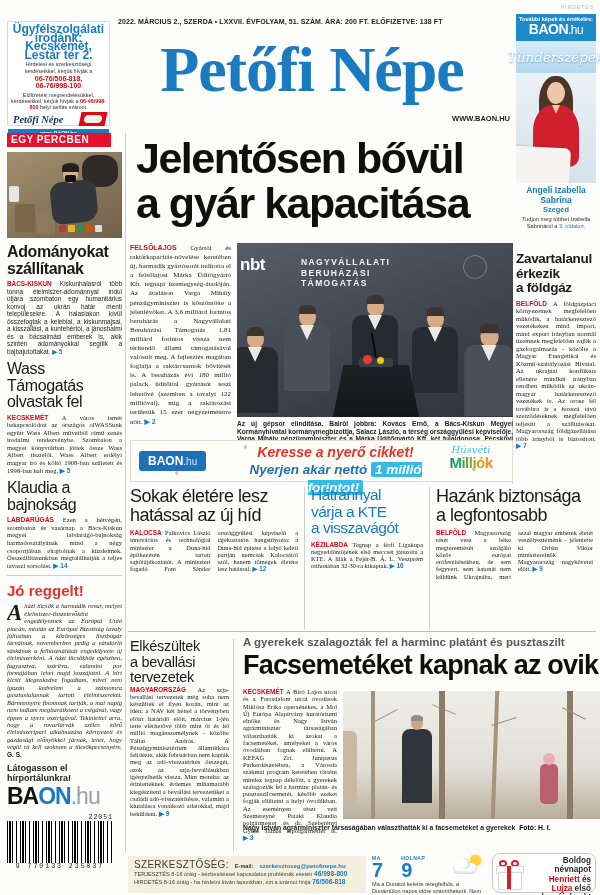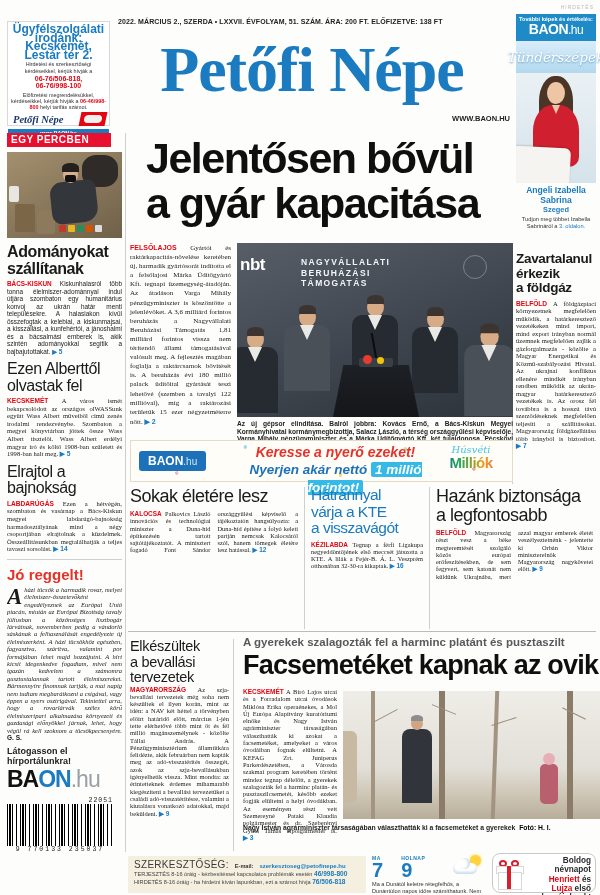--- a/index.html
+++ b/index.html
@@ -67,21 +67,21 @@
   .portal-logo{font-size:23px;font-weight:800;letter-spacing:-1px;line-height:24px;margin-bottom:6px;}
   .portal-logo .ba{color:#111;}.portal-logo .on{color:#1a7bc0;}.portal-logo .hu{color:#9aa0a6;font-weight:400;}
   .barcode{width:106px;}
   .bc-top{text-align:right;font-size:6.5px;letter-spacing:1px;font-family:"Liberation Mono",monospace;}
   .bc-bars{height:42px;background:repeating-linear-gradient(90deg,#000 0 1px,#fff 1px 2px,#000 2px 4px,#fff 4px 5px,#000 5px 6px,#fff 6px 9px,#000 9px 10px,#fff 10px 13px);}
   .bc-num{text-align:center;font-size:6.5px;letter-spacing:2px;font-family:"Liberation Mono",monospace;}
   
   .vr{position:absolute;width:1px;background:#cfcfcf;}
   .hr{position:absolute;height:1px;background:#bbb;}
   
-  .main-headline{position:absolute;left:146px;top:136px;width:386px;font-size:43px;line-height:45px;font-weight:bold;letter-spacing:-1.5px;color:#0f0f0f;}
+  .main-headline{position:absolute;left:136px;top:136px;width:386px;font-size:43px;line-height:45px;font-weight:bold;letter-spacing:-1.5px;color:#0f0f0f;}
   .lead-col{position:absolute;left:130px;top:243px;width:101px;font-family:"Liberation Serif",serif;font-size:7px;line-height:9.1px;}
   .factory{position:absolute;left:237px;top:243px;width:276px;height:174px;background:linear-gradient(160deg,#575e68 0%,#3e454e 55%,#2e333a 100%);overflow:hidden;}
   .f-nbt{position:absolute;left:3px;top:12px;color:#fff;font-weight:800;font-size:17px;letter-spacing:-.5px;}
   .f-banner{position:absolute;left:64px;top:14px;color:#f2f4f6;font-weight:bold;font-size:8.5px;letter-spacing:1.4px;line-height:10.5px;}
   .f-emblem{position:absolute;right:26px;top:12px;width:22px;height:22px;border:1px solid rgba(255,255,255,.3);border-radius:50%;}
   .man{position:absolute;width:52px;}
   .man .head{width:17px;height:20px;border-radius:50%;background:#d7ab85;margin:0 auto;position:relative;}
   .man .head:before{content:"";position:absolute;top:-2px;left:0;width:17px;height:9px;background:#3b3430;border-radius:50% 50% 0 0;}
   .man .torso{width:46px;height:66px;margin:-2px auto 0;background:#262a31;border-radius:10px 10px 0 0;position:relative;}
   .man .torso:before{content:"";position:absolute;left:16px;top:0;width:0;height:0;border-left:7px solid transparent;border-right:7px solid transparent;border-top:15px solid #e9e9e6;}
@@ -240,26 +240,26 @@
           <i style="background:#d35400"></i>
           <i style="background:#ddd"></i>
         </div>
     </div>
     <div class="rail-head">
       <span>Adományokat szállítanak</span>
     </div>
     <div class="rail-body jus">
       <span class="lead-in">BÁCS-KISKUN</span><span> Kiskunhalasról több tonna élelmiszer-adománnyal indul útjára szombaton egy humanitárius konvoj az ukrán határ menti településekre. A halasiakon kívül összefogtak a kelebiai, a kiskunmajsai, a kisszállási, a kunfehértói, a jánoshalmi és a bácsalmási emberek is, akik szintén adományokkal segítik a bajbajutottakat.</span> <span class="pgmark">▶ 5</span>
     </div>
-    <div class="rail-head light">Ezen Alberttől olvastak fel</div>
+    <div class="rail-head light">Wass Támogatás olvastak fel</div>
     <div class="rail-body sf jus">
       <span class="lead-in">KECSKEMÉT</span><span> A város ismét bekapcsolódott az országos olWASSunk együtt Wass Albert műveiből című zenés irodalmi rendezvénybe. Szombaton a megyei könyvtárban jöttek össze Wass Albert tisztelői. Wass Albert erdélyi magyar író és költő 1908-ban született és 1998-ban halt meg.</span> <span class="pgmark">▶ 5</span>
     </div>
     <div class="rail-head light">
-      <span>Elrajtol a bajnokság</span>
+      <span>Klaudia a bajnokság</span>
     </div>
     <div class="rail-body sf jus">
       <span class="lead-in">LABDARÚGÁS</span><span> Ezen a hétvégén, szombaton és vasárnap a Bács-Kiskun megyei labdarúgó-bajnokság harmadosztályának mind a négy csoportjában elrajtolnak a küzdelmek. Összeállításunkban megtalálhatják a teljes tavaszi sorsolást.</span> <span class="pgmark">▶ 14</span>
     </div>
     <div class="rail-div"></div>
     <div class="morning-title">Jó reggelt!</div>
     <div class="morning-body jus">
       <span class="dropcap">A</span><span> házi tücsök a harmadik rovar, melyet élelmiszer-összetevőként engedélyeznek az Európai Unió piacán, miután az Európai Bizottság tavaly júliusban a közönséges lisztbogár lárváinak, novemberben pedig a vándorló sáskának a felhasználását engedélyezte új élelmiszerként. A házi tücsökhöz egészben, fagyasztva, szárítva, valamint por formájában lehet majd hozzájutni. A hírt kicsit idegenkedve fogadtam, mivel nem igazán kedvelem a számomra gusztustalannak tartott élelmiszereket. Bármennyire finomnak tartják, a mai napig nem tudtam megbarátkozni a csigával, vagy éppen a nyers osztrigával. Tekintettel arra, hogy a rovarlárvák széles körű élelmiszeripari alkalmazása környezeti és gazdasági előnyökkel járnak, lehet, hogy végül rá kell szoknom a tücsökpecsenyére.</span> <span class="sig">G. S.</span>
     </div>
     <div class="portal-invite">Látogasson el hírportálunkra!</div>
@@ -319,21 +319,21 @@
     <div class="pod-btn-r"></div>
     <div class="pod-btn-y"></div>
   </div>
   <div class="f-caption">
     <span>Az új gépsor elindítása. Balról jobbra: Kovács Ernő, a Bács-Kiskun Megyei Kormányhivatal kormánymegbízottja, Salacz László, a térség országgyűlési képviselője, Varga Mihály pénzügyminiszter és a Márka Üdítőgyártó Kft. két tulajdonosa, Pécskövi Tibor és Pécskövi Gábor</span>&nbsp;&nbsp;<span class="cr">Fotó: G. S.</span>
   </div>
 
   <div class="bannerad">
     <div class="ba-brand"><span>BAON</span><span class="hu">.hu</span></div>
     <div class="ba-lines">
-      <div class="ba-l1">Keresse a nyerő ezeket!</div>
+      <div class="ba-l1">Keresse a nyerő cikket!</div>
       <div class="ba-l2"><span>Nyerjen akár nettó </span><span class="ba-hl">1 millió forintot!</span></div>
     </div>
     <div class="ba-promo">
       <div class="ba-p1">Húsvéti</div>
       <div class="ba-p2">Milliók</div>
     </div>
   </div>
 
   <div class="gas">
     <div class="gas-title">
@@ -343,20 +343,21 @@
     </div>
     <div class="gas-body jus">
       <span class="lead-in">BELFÖLD</span><span> A földgázpiaci környezetnek megfelelően működik, a határkeresztező vezetékeken mind import, mind export irányban normál üzemnek megfelelően zajlik a gázforgalmazás - közölte a Magyar Energetikai és Közmű-szabályozási Hivatal. Az ukrajnai konfliktus ellenére mindkét irányban rendben működik az ukrán-magyar határkeresztező vezetékek is. Az orosz fél továbbra is a hosszú távú szerződéseknek megfelelően teljesíti a szállításokat. Magyarország földgázellátása több irányból is biztosított.</span> <span class="pgmark">▶ 7</span>
     </div>
   </div>
 
   <div class="trio">
     <div class="c1">
       <div class="trio-title">
         <span style="display:block">Sokak életére lesz</span>
+        <span style="display:block">hatással az új híd</span>
       </div>
       <div class="trio-body cols2 jus">
         <span class="lead-in">KALOCSA</span><span> Palkovics László innovációs és technológiai miniszter a Duna-híd építkezésén tartott sajtótájékoztatót. A minisztert fogadó Font Sándor országgyűlési képviselő a tájékoztatón hangsúlyozta: a Duna-híd építése a folyó keleti partján nemcsak Kalocsáról szól, hanem tömegek életére lesz hatással.</span> <span class="pgmark">▶ 12</span>
       </div>
     </div>
     <div class="c2">
       <div class="trio-title blue">
         <span style="display:block">Hátránnyal</span>
         <span style="display:block">várja a KTE</span>
         <span style="display:block">a visszavágót</span>

